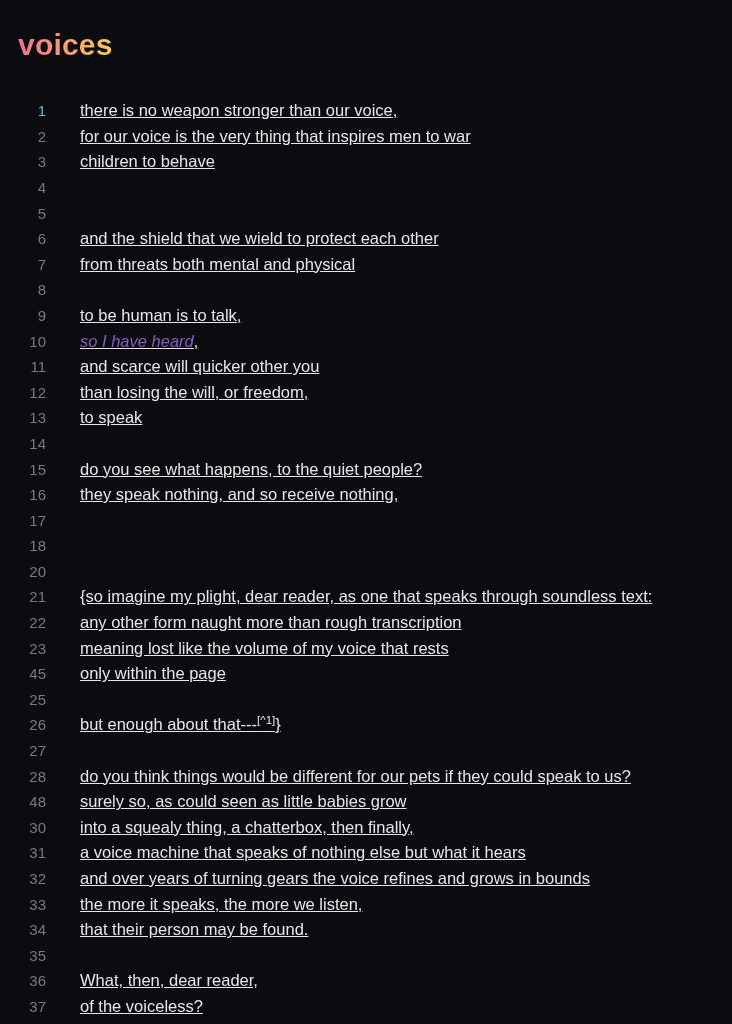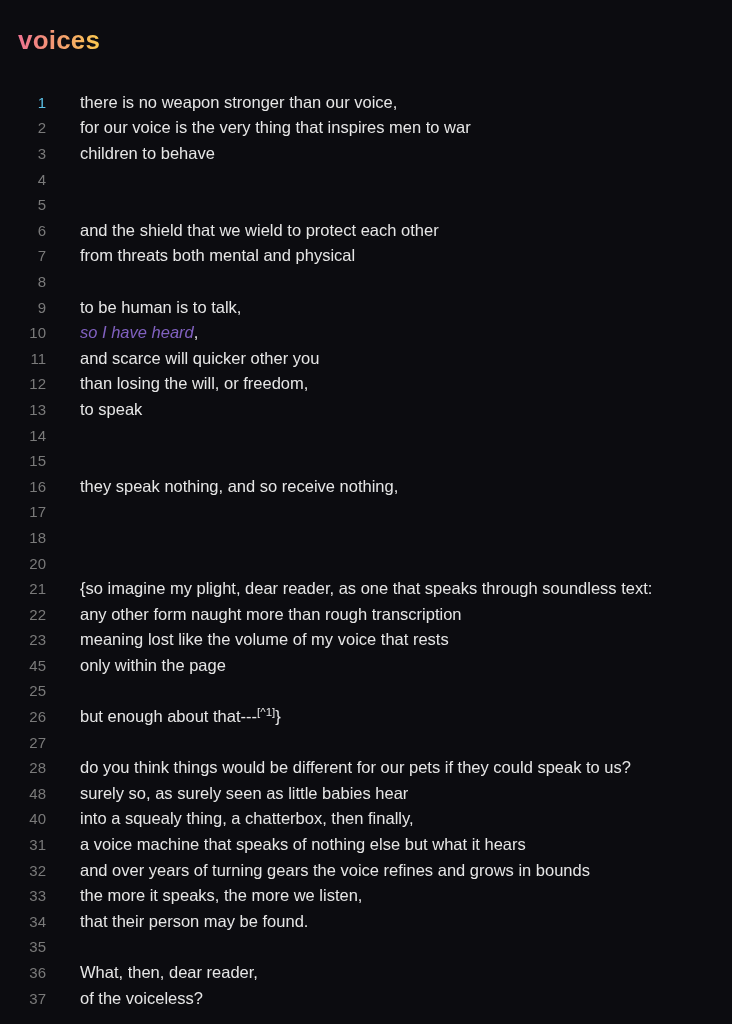--- a/index.html
+++ b/index.html
@@ -12,21 +12,21 @@
     overflow: hidden;
     background: var(--background, #0c0c10);
     font-family: "Liberation Sans", sans-serif;
     -webkit-font-smoothing: antialiased;
   }
   .header {
     padding: 8px 18px 2px 18px;
   }
   .doc-title {
     display: inline-block;
-    font-size: 26px;
+    font-size: 30px;
     font-weight: 700;
     letter-spacing: 0.2px;
     background: linear-gradient(90deg, var(--title-gradient-start, #ee7290), var(--title-gradient-end, #fbc94f));
     -webkit-background-clip: text;
     background-clip: text;
     color: transparent;
     cursor: text;
   }
   .editor {
     margin-top: 14px;
@@ -47,20 +47,21 @@
     user-select: none;
   }
   .line-number.active {
     color: var(--active-line-number, #5cc1e6);
   }
   .line-text {
     padding-left: 34px;
     font-size: 16.5px;
     color: var(--text, #e6e6e6);
     white-space: pre;
+    text-decoration: underline;
   }
   .line-text .em {
     font-style: italic;
     color: var(--italic-accent, #8161c0);
   }
   .line-text .sup {
     font-size: 11.5px;
     position: relative;
     top: -6px;
   }
@@ -138,20 +139,21 @@
     <span class="line-text"><span>to speak</span></span>
   </div>
 
   <div class="line-row">
     <span class="line-number">14</span>
     <span class="line-text"></span>
   </div>
 
   <div class="line-row">
     <span class="line-number">15</span>
+    <span class="line-text"><span>do you see what happens, to the quiet people?</span></span>
   </div>
 
   <div class="line-row">
     <span class="line-number">16</span>
     <span class="line-text"><span>they speak nothing, and so receive nothing,</span></span>
   </div>
 
   <div class="line-row">
     <span class="line-number">17</span>
   </div>
@@ -201,25 +203,25 @@
     <span class="line-text"></span>
   </div>
 
   <div class="line-row">
     <span class="line-number">28</span>
     <span class="line-text"><span>do you think things would be different for our pets if they could speak to us?</span></span>
   </div>
 
   <div class="line-row">
     <span class="line-number">48</span>
-    <span class="line-text"><span>surely so, as surely seen as little babies hear</span></span>
-  </div>
-
-  <div class="line-row">
-    <span class="line-number">40</span>
+    <span class="line-text"><span>surely so, as could seen as little babies grow</span></span>
+  </div>
+
+  <div class="line-row">
+    <span class="line-number">30</span>
     <span class="line-text"><span>into a squealy thing, a chatterbox, then finally,</span></span>
   </div>
 
   <div class="line-row">
     <span class="line-number">31</span>
     <span class="line-text"><span>a voice machine that speaks of nothing else but what it hears</span></span>
   </div>
 
   <div class="line-row">
     <span class="line-number">32</span>

